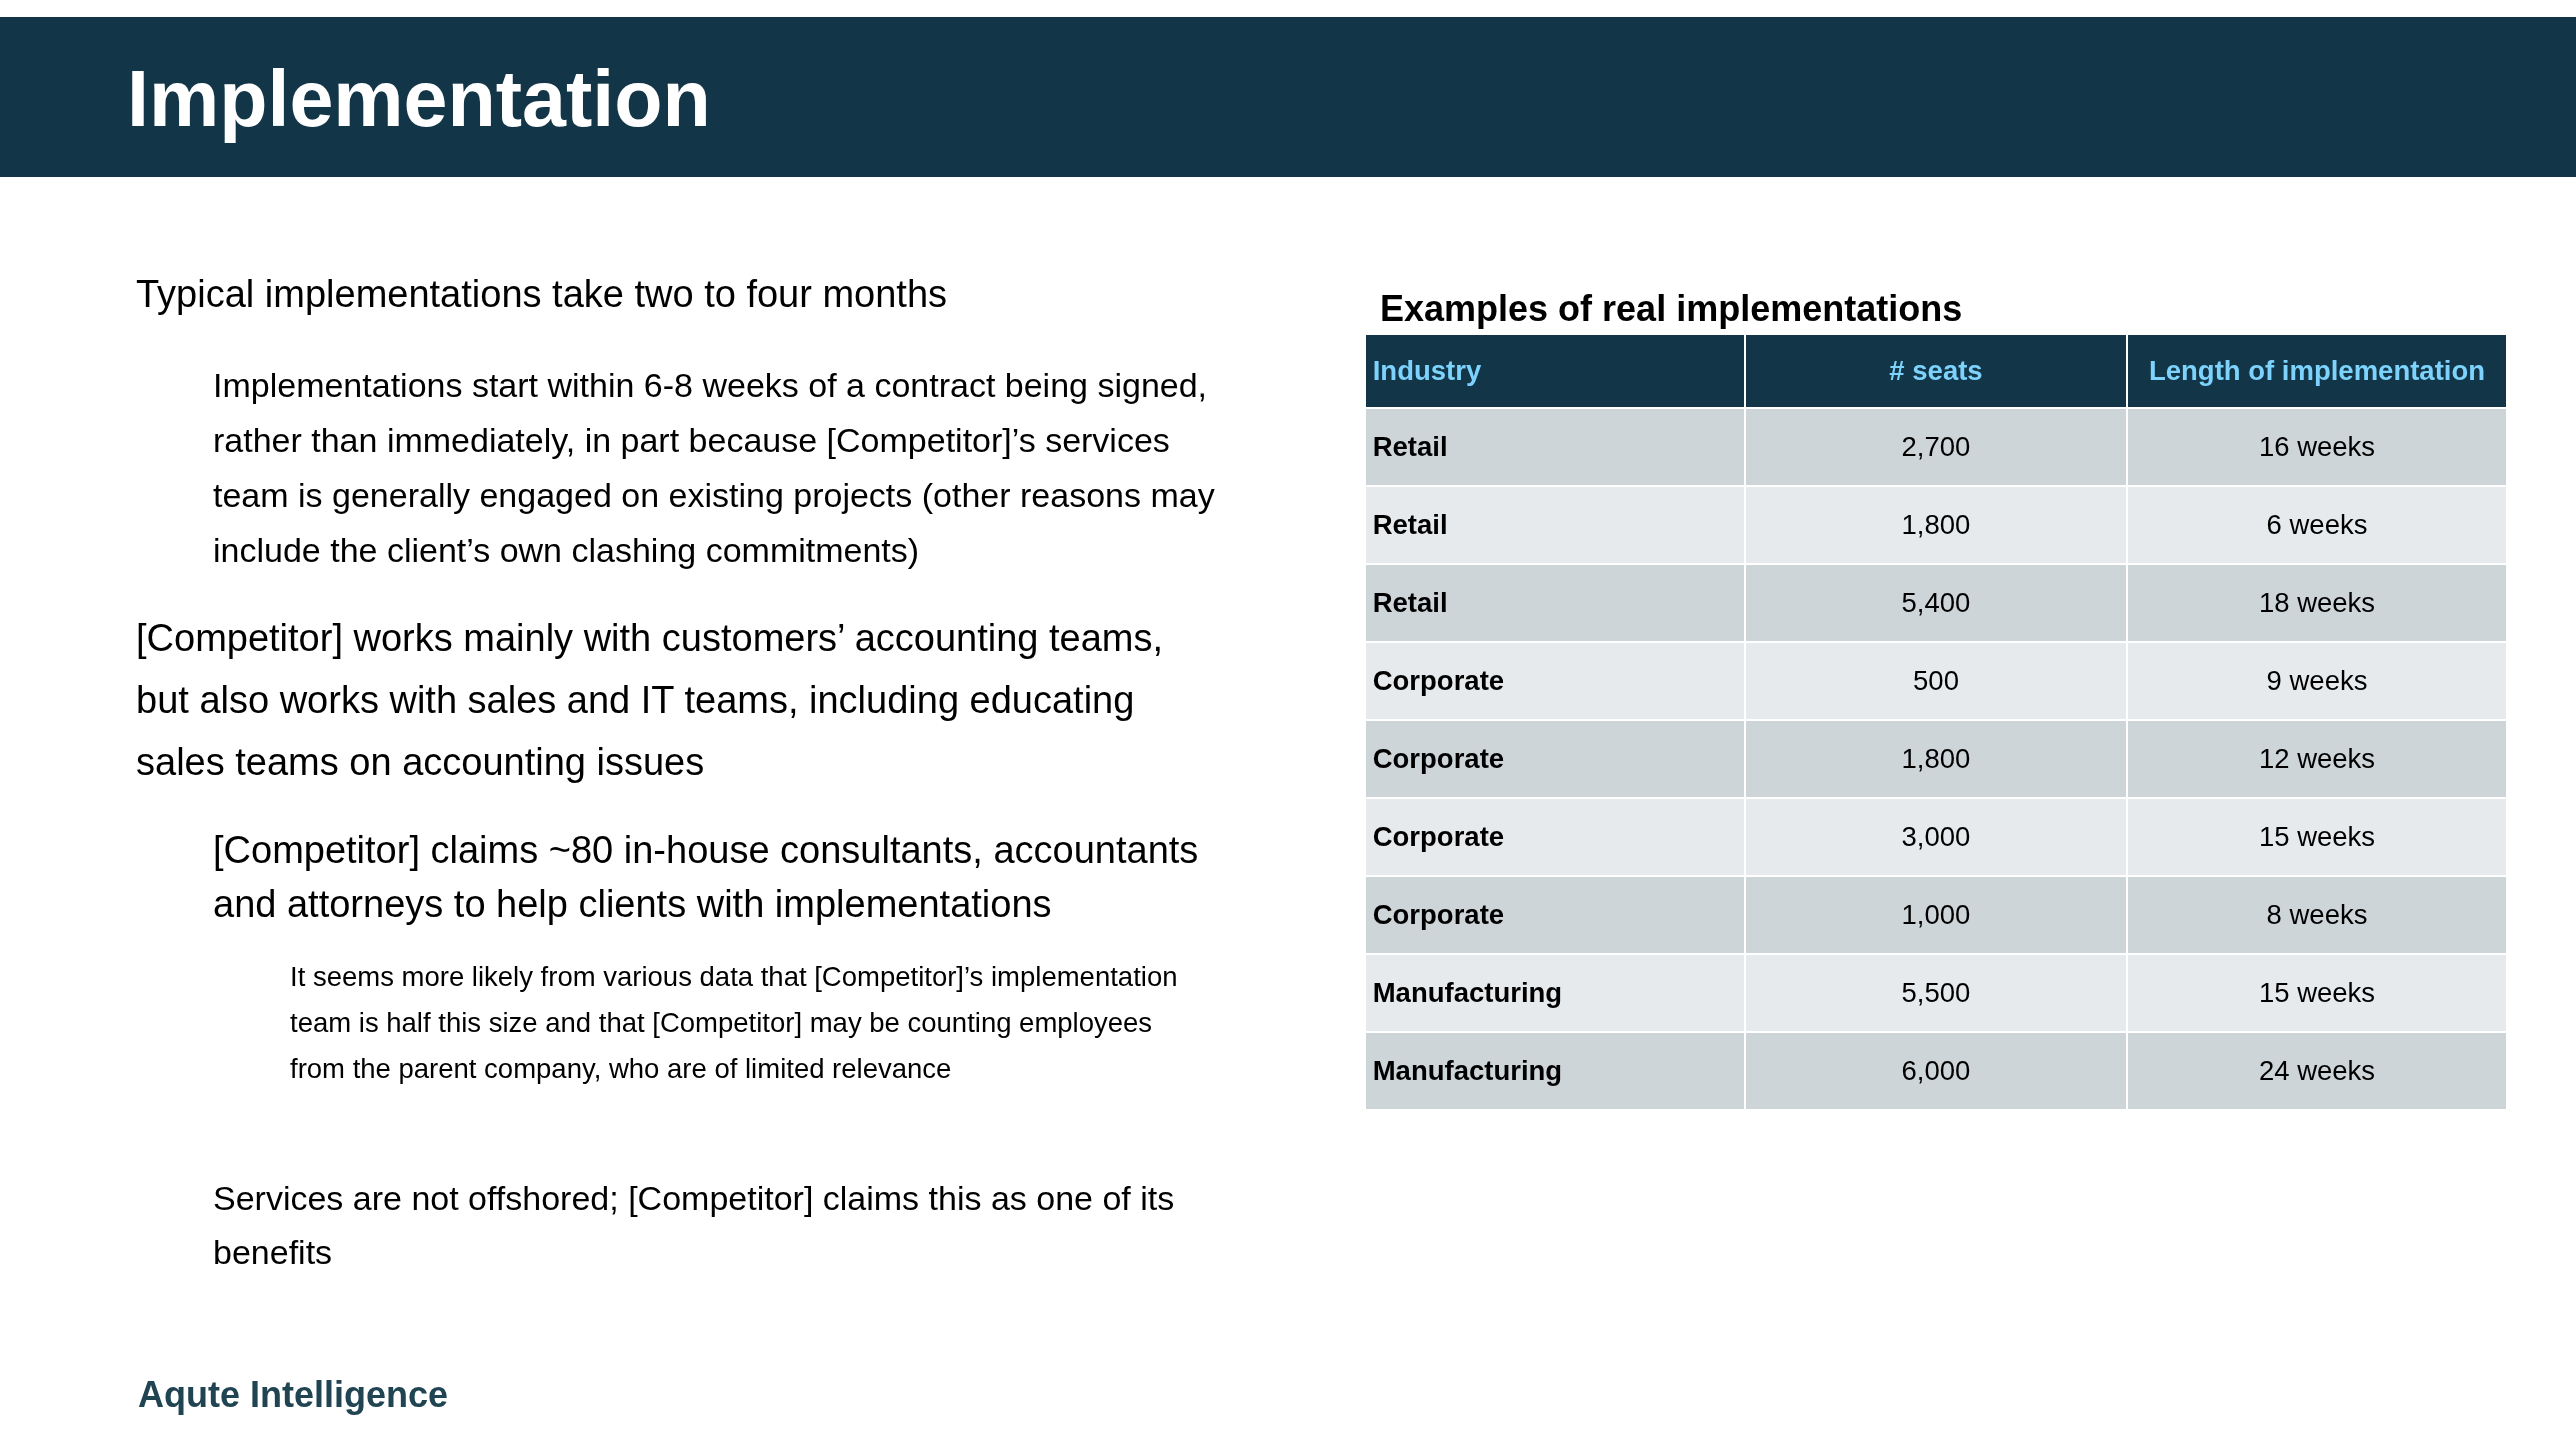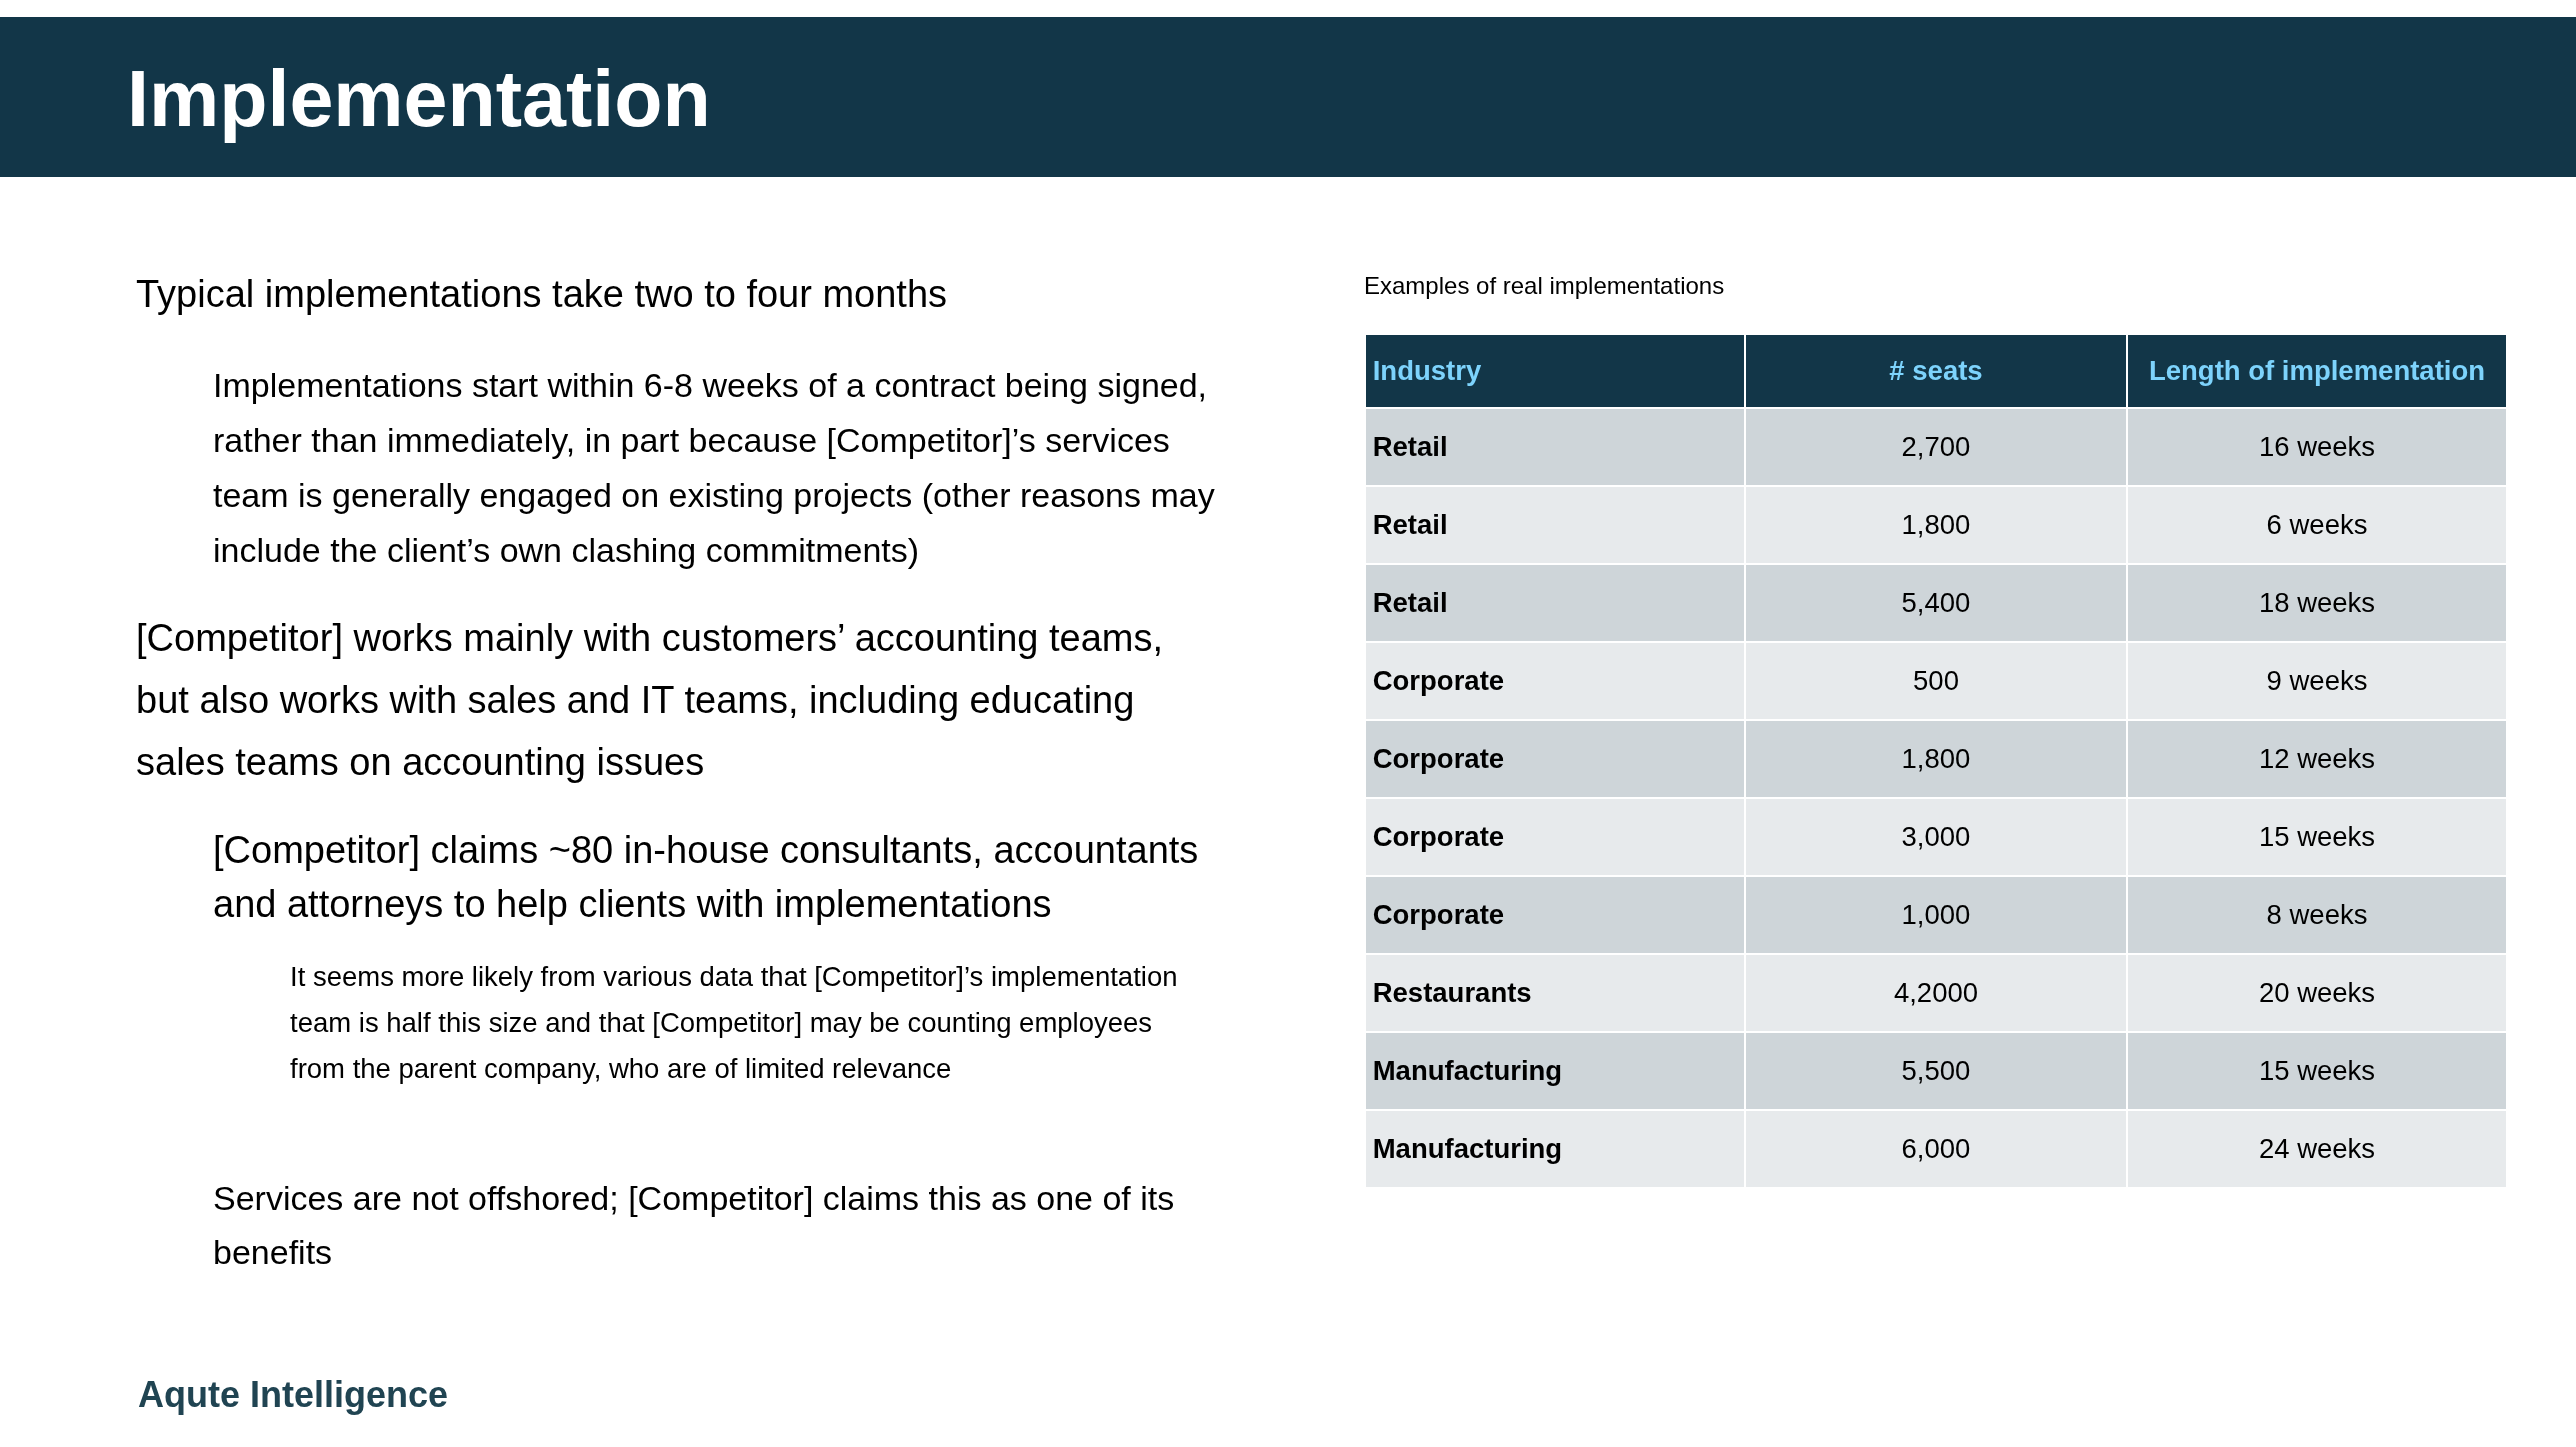--- a/index.html
+++ b/index.html
@@ -36,23 +36,23 @@
   .b11  { left: 205px; top: 350px;  width: 1006px; font-size: 34px; line-height: 55px; }
   .b2   { left: 128px; top: 599px;  width: 1036px; font-size: 38px; line-height: 62px; }
   .b21  { left: 205px; top: 815px; width: 1006px; font-size: 38px; line-height: 54px; }
   .b211 { left: 282px; top: 946px; width: 892px; font-size: 27.5px; line-height: 46px; }
   .b22  { left: 205px; top: 1163px; width: 1006px; font-size: 34px; line-height: 54px; }
 
   
   .table-caption {
     position: absolute;
     left: 1364px; top: 272px;
-    margin: 0;
-    font-size: 24px;
-    font-weight: normal;
+    margin: 16px;
+    font-size: 36px;
+    font-weight: bold;
     color: #000000;
   }
   table.impl {
     position: absolute;
     left: 1364px; top: 333px;
     width: 1142px;
     border-collapse: collapse;
     table-layout: fixed;
     font-size: 27.5px;
   }
@@ -148,25 +148,20 @@
           <td class="col-industry">Corporate</td>
           <td>3,000</td>
           <td>15 weeks</td>
         </tr>
         <tr>
           <td class="col-industry">Corporate</td>
           <td>1,000</td>
           <td>8 weeks</td>
         </tr>
         <tr>
-          <td class="col-industry">Restaurants</td>
-          <td>4,2000</td>
-          <td>20 weeks</td>
-        </tr>
-        <tr>
           <td class="col-industry">Manufacturing</td>
           <td>5,500</td>
           <td>15 weeks</td>
         </tr>
         <tr>
           <td class="col-industry">Manufacturing</td>
           <td>6,000</td>
           <td>24 weeks</td>
         </tr>
       </tbody>

